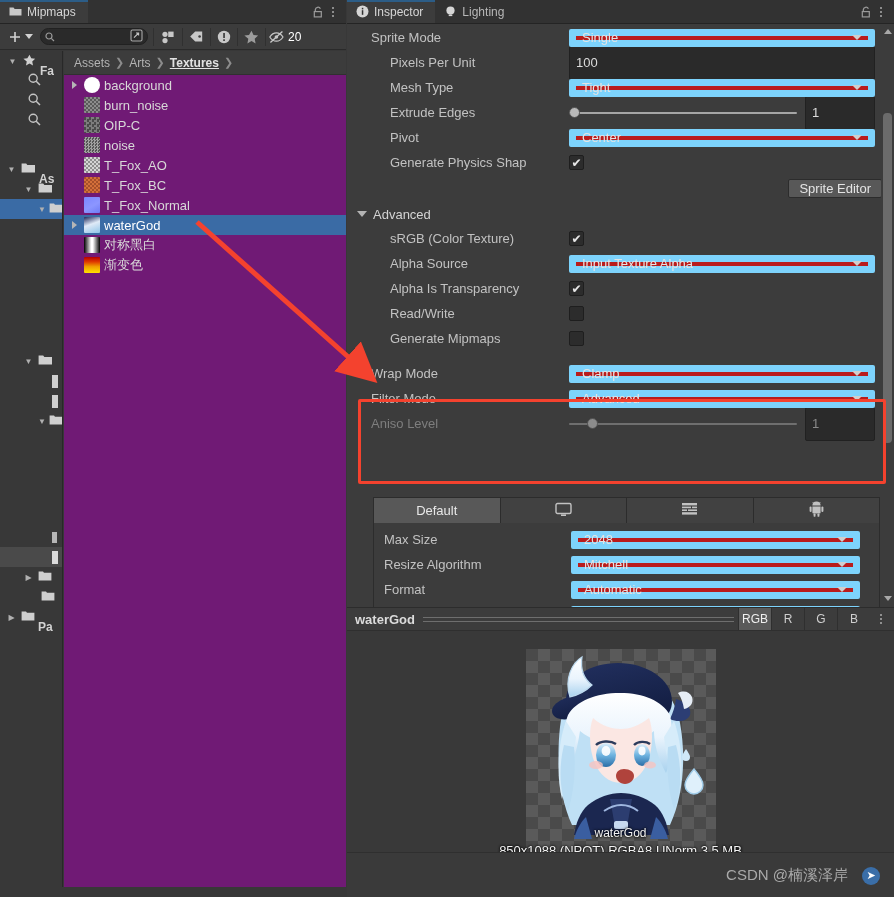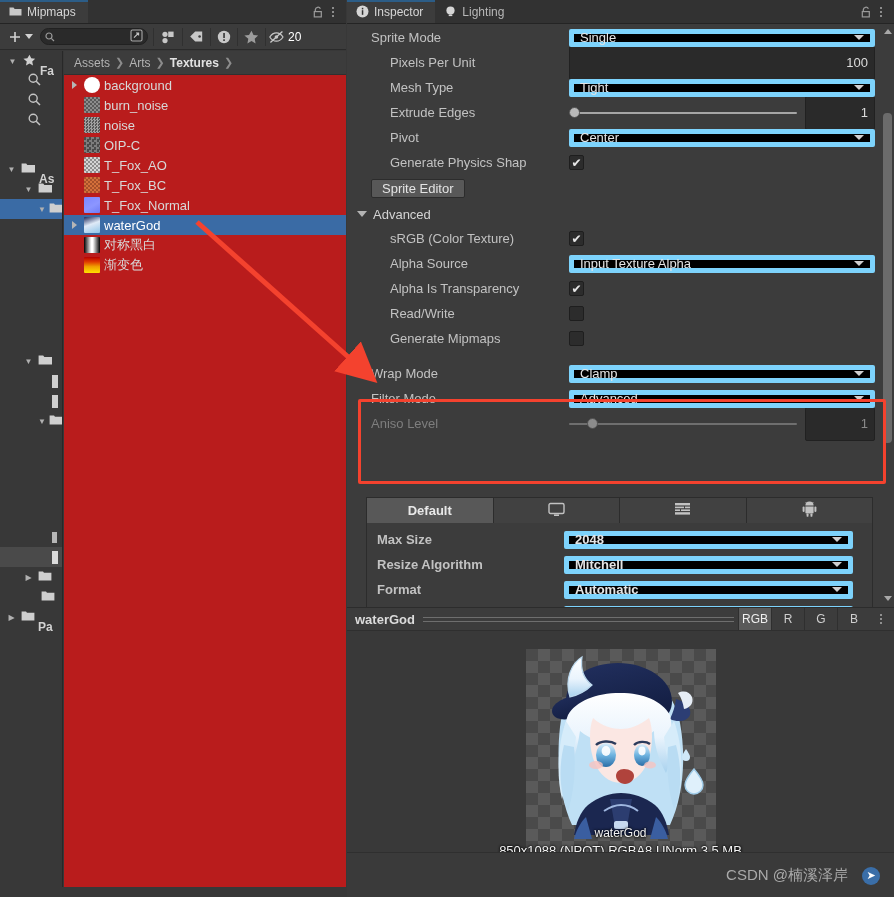--- a/index.html
+++ b/index.html
@@ -63,40 +63,40 @@
   }
   .searchbox .txt { font-size: 11px; color: #7a7a7a; margin-left: 3px; }
   .hidecount { display: flex; align-items: center; gap: 2px; font-size: 12px; color: #ffffff; padding-right:4px;}
 
   .breadcrumb {
     position: absolute; left: 64px; top: 51px; width: 282px; height: 24px;
     background: #3c3c3c; display: flex; align-items: center; gap: 5px;
     padding-left: 10px; font-size: 12px; color: #b4b4b4;
     border-bottom: 1px solid #303030;
   }
-  .breadcrumb .crumb.cur { color: #e2e2e2; font-weight: bold; }
+  .breadcrumb .crumb.cur { color: #e2e2e2; font-weight: bold; text-decoration: underline; }
   .breadcrumb .sep { color: #8c8c8c; font-size: 11px; }
 
   
   #tree-col {
     position: absolute; left: 0; top: 51px; width: 63px; height: 836px;
     background: #383838; border-right: 1px solid #282828;
     overflow: hidden;
   }
   .tree-row { height: 20px; display: flex; align-items: center; position: relative; }
   .tw { display:inline-block; width: 13px; text-align:center; color:#b0b0b0; font-size:8px;}
   .tree-label { font-size: 12px; color: #d2d2d2; white-space: nowrap; }
   .tree-row.bold .tree-label { font-weight: bold; margin-top: 19px; }
   .tree-row.sel { background: #4a4a4a; }
   .tree-row.selblue { background: #3a6ba5; }
 
   
   #asset-list {
     position: absolute; left: 64px; top: 75px; width: 282px; height: 812px;
-    background: #b91c1c; overflow: hidden;
+    background: #701a75; overflow: hidden;
   }
   .asset-row {
     height: 20px; display: flex; align-items: center; padding-left: 4px; gap: 4px;
   }
   .asset-row.selected { background: #3a6ba5; }
   .arrow-cell { width: 12px; display:flex; align-items:center; justify-content:center; }
   .arrow-cell .tri { width:0;height:0;border-left:5px solid #b6b6b6;border-top:4px solid transparent;border-bottom:4px solid transparent; }
   .thumb { width: 16px; height: 16px; flex: 0 0 16px; border-radius: 1px; }
   .asset-name { font-size: 13px; color: #d8d8d8; white-space: nowrap; }
   .asset-row.selected .asset-name { color: #ffffff; }
@@ -140,33 +140,33 @@
   }
   .row {
     display: flex; align-items: center; height: 25px; padding-left: 24px;
   }
   .row .lbl { font-size: 13px; color: #c2c2c2; width: 198px; flex: 0 0 198px; }
   .row.ind .lbl { padding-left: 19px; }
   .row .lbl.dim { color: #7e7e7e; }
 
   .ctrl { flex: 1 1 auto; margin-right: 19px; }
   .dropdown {
-    height: 18px; background: #000000; border: 5px solid #7dd3fc; border-radius: 2px;
+    height: 18px; background: #b91c1c; border: 7px solid #7dd3fc; border-radius: 2px;
     display: flex; align-items: center; padding: 0 6px; font-size: 13px; color: #e4e4e4;
     position: relative;
     justify-content: space-between;
   }
   .dropdown .cv { flex: 1 1 auto; }
   .caret {
     width: 0; height: 0; border-left: 5px solid transparent; border-right: 5px solid transparent;
     border-top: 5px solid #cfcfcf;
   }
   .numfield {
     height: 34px; background: #2a2a2a; border: 1px solid #212121; border-radius: 2px;
-    display: flex; align-items: center; padding: 0 6px; font-size: 13px; color: #dcdcdc; justify-content: flex-end;
+    display: flex; align-items: center; padding: 0 6px; font-size: 13px; color: #dcdcdc;
   }
   .checkbox {
     width: 15px; height: 15px; background: #2c2c2c; border: 1px solid #1e1e1e;
     border-radius: 2px; display: flex; align-items: center; justify-content: center;
     color: #e8e8e8; font-size: 12px; line-height: 1;
   }
   .slider-row { display: flex; align-items: center; flex: 1 1 auto; margin-right: 19px; gap: 8px;}
   .slider { position: relative; flex: 1 1 auto; height: 14px; display: flex; align-items: center; }
   .slider .track { width: 100%; height: 2px; background: #a5a5a5; border-radius: 1px; }
   .slider .knob {
@@ -190,21 +190,21 @@
   
   #redbox {
     position: absolute; left: 11px; top: 374px; width: 528px; height: 85px;
     border: 3px solid #f4422e; border-radius: 2px; pointer-events: none; z-index: 20;
   }
   
   #redarrow { position: absolute; left: 0; top: 0; width: 894px; height: 897px; pointer-events:none; z-index: 30;}
 
   
   .plat-wrap {
-    position: absolute; left: 19px; top: 472px; width: 507px; font-weight: bold;
+    position: absolute; left: 26px; top: 472px; width: 507px;
   }
   .plat-tabs { display: flex; height: 26px; border: 1px solid #2c2c2c; border-bottom: none;}
   .plat-tab {
     flex: 1 1 0; display: flex; align-items: center; justify-content: center;
     background: #414141; font-size: 13px; color: #c0c0c0;
     border-right: 1px solid #2c2c2c;
   }
   .plat-tab:last-child { border-right: none; }
   .plat-tab.active { background: #585858; color: #e8e8e8; }
   .plat-panel { border: 1px solid #2c2c2c; border-top: none; background: #3c3c3c; padding: 4px 0 2px 0;}
@@ -495,27 +495,27 @@
         <span class="thumb th-circle"></span>
         <span class="asset-name">background</span>
       </div>
       <div class="asset-row">
         <span class="arrow-cell"></span>
         <span class="thumb th-burn"></span>
         <span class="asset-name">burn_noise</span>
       </div>
       <div class="asset-row">
         <span class="arrow-cell"></span>
+        <span class="thumb th-oip"></span>
+        <span class="asset-name">OIP-C</span>
+      </div>
+      <div class="asset-row">
+        <span class="arrow-cell"></span>
         <span class="thumb th-noise"></span>
         <span class="asset-name">noise</span>
-      </div>
-      <div class="asset-row">
-        <span class="arrow-cell"></span>
-        <span class="thumb th-oip"></span>
-        <span class="asset-name">OIP-C</span>
       </div>
       <div class="asset-row">
         <span class="arrow-cell"></span>
         <span class="thumb th-ao"></span>
         <span class="asset-name">T_Fox_AO</span>
       </div>
       <div class="asset-row">
         <span class="arrow-cell"></span>
         <span class="thumb th-bc"></span>
         <span class="asset-name">T_Fox_BC</span>
@@ -636,21 +636,21 @@
             <span class="caret"></span>
           </span>
         </span>
       </div>
 
       <div class="row ind">
         <span class="lbl">Generate Physics Shap</span>
         <span class="checkbox">✔</span>
       </div>
 
-      <div class="row" style="justify-content:flex-start;padding-right:19px;height:27px">
+      <div class="row" style="justify-content:flex-end;padding-right:12px;height:27px">
         <span class="btn">Sprite Editor</span>
       </div>
 
       <div class="foldout">
         <span class="fa"></span>
         <span class="ft">Advanced</span>
       </div>
 
       <div class="row ind">
         <span class="lbl">sRGB (Color Texture)</span>

